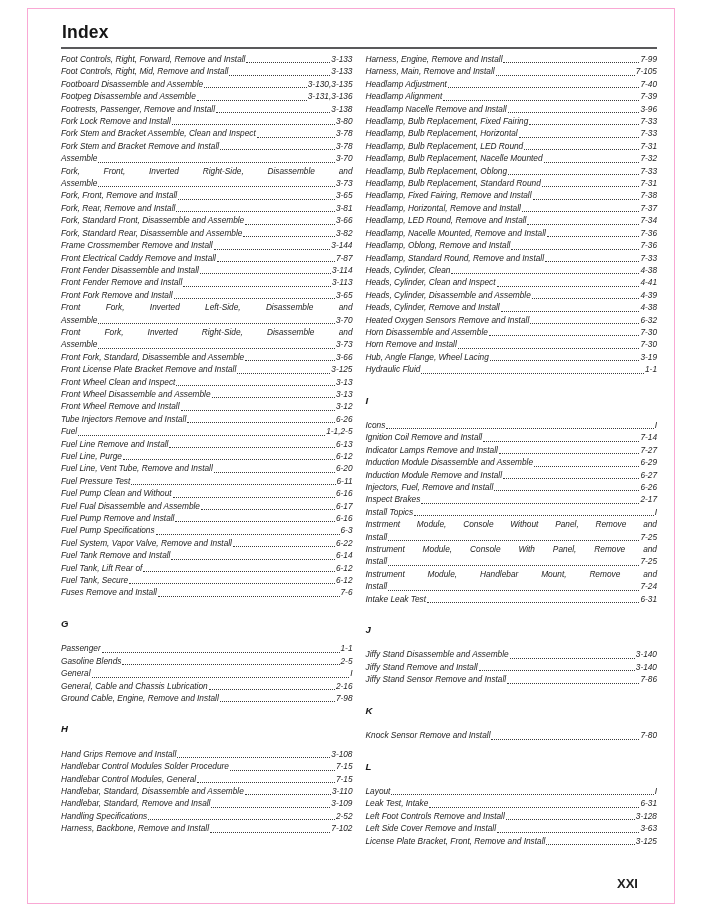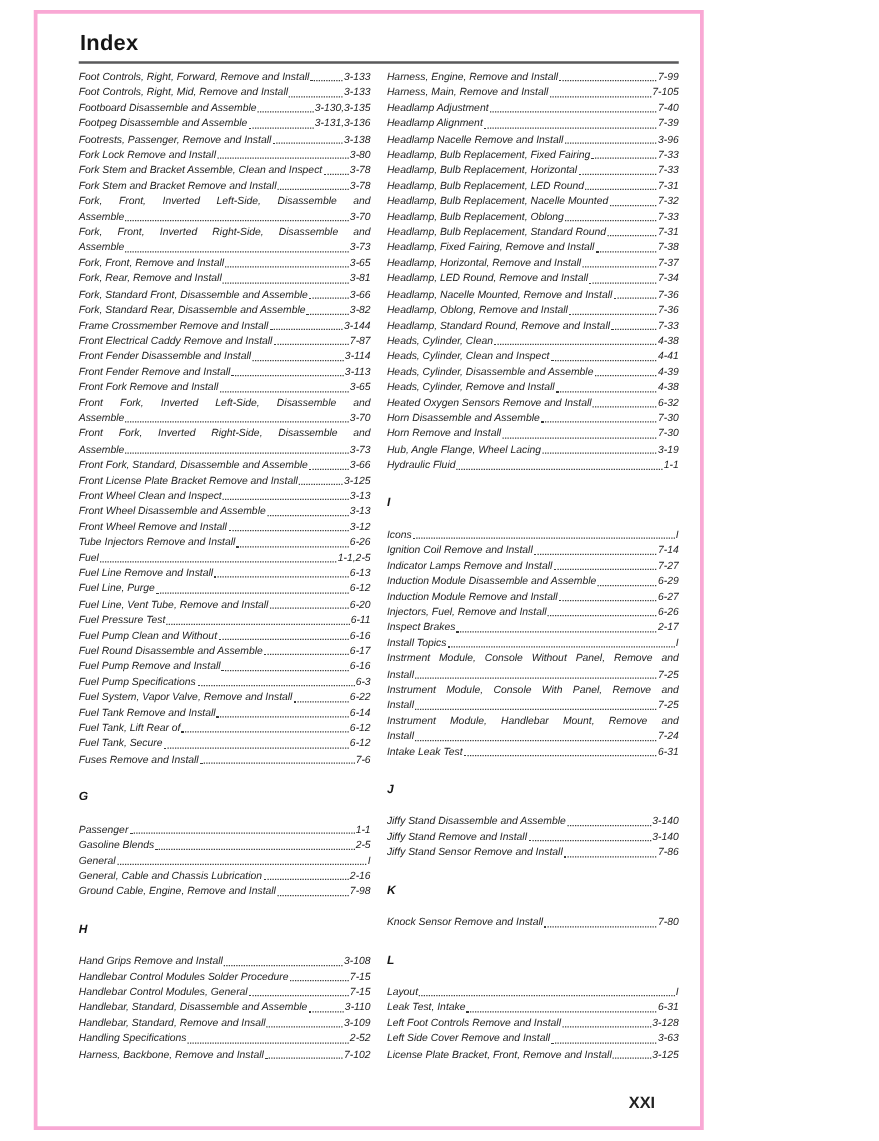--- a/index.html
+++ b/index.html
@@ -5,24 +5,24 @@
   html, body {
     margin: 0; padding: 0;
     width: 703px; height: 913px;
     background: #ffffff;
     font-family: "Liberation Sans", sans-serif;
     color: #1e1e1e;
   }
   .sheet {
     position: absolute;
     left: 27px; top: 8px;
-    width: 536px; height: 896px;
+    width: 648px; height: 896px;
     box-sizing: border-box;
     background: #ffffff;
-    border: 3px solid #f9a8d4;
+    border: 1px solid #f9a8d4;
     padding: 0 17px 0 33px;
     overflow: hidden;
   }
   .doc-title {
     font-size: 17.5px;
     font-weight: bold;
     letter-spacing: 0.2px;
     margin: 13px 0 0 1px;
     color: #161616;
   }
@@ -124,21 +124,20 @@
           </div>
         </div>
         <div class="entry">
           <div class="row">
             <span class="t">Fork Stem and Bracket Remove and Install</span>
             <span class="dots"></span>
             <span class="pg">3-78</span>
           </div>
         </div>
         <div class="entry">
-          <div class="pre">Fork, Front, Inverted Left-Side, Disassemble and</div>
           <div class="row">
             <span class="t">Assemble</span>
             <span class="dots"></span>
             <span class="pg">3-70</span>
           </div>
         </div>
         <div class="entry">
           <div class="pre">Fork, Front, Inverted Right-Side, Disassemble and</div>
           <div class="row">
             <span class="t">Assemble</span>
@@ -304,21 +303,21 @@
         </div>
         <div class="entry">
           <div class="row">
             <span class="t">Fuel Pump Clean and Without</span>
             <span class="dots"></span>
             <span class="pg">6-16</span>
           </div>
         </div>
         <div class="entry">
           <div class="row">
-            <span class="t">Fuel Round Disassemble and Assemble</span>
+            <span class="t">Fuel Fual Disassemble and Assemble</span>
             <span class="dots"></span>
             <span class="pg">6-17</span>
           </div>
         </div>
         <div class="entry">
           <div class="row">
             <span class="t">Fuel Pump Remove and Install</span>
             <span class="dots"></span>
             <span class="pg">6-16</span>
           </div>

